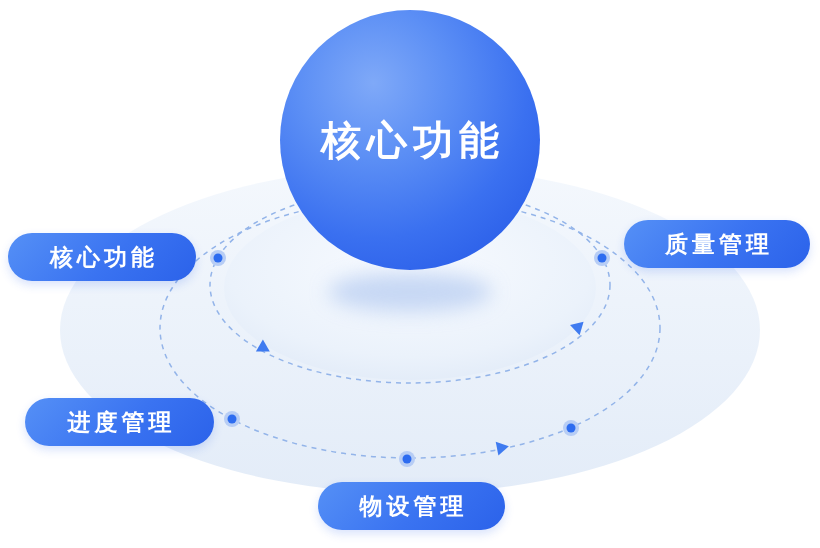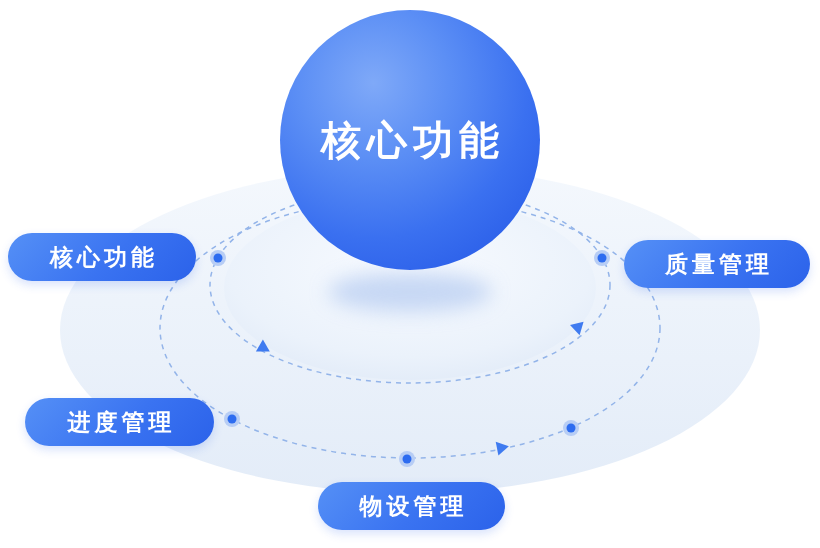--- a/index.html
+++ b/index.html
@@ -59,21 +59,21 @@
   }
   .pill-label {
     color: #ffffff;
     font-size: 23px;
     font-weight: bold;
     letter-spacing: 4px;
     text-indent: 4px;
     user-select: none;
   }
   .pill-safety   { left: 8px;   top: 233px; width: 188px; }
-  .pill-quality  { left: 624px; top: 240px; width: 186px; font-family: Liberation Mono, monospace; }
+  .pill-quality  { left: 624px; top: 220px; width: 186px; font-family: Liberation Mono, monospace; }
   .pill-progress { left: 25px;  top: 398px; width: 189px; justify-content: center; }
   .pill-business { left: 600px; top: 402px; width: 189px; }
   .pill-material { left: 318px; top: 482px; width: 187px; }
 </style>
 </head>
 <body>
 
 <div class="stage">
 
   <svg class="backdrop-svg" viewBox="0 0 820 548" xmlns="http://www.w3.org/2000/svg">

